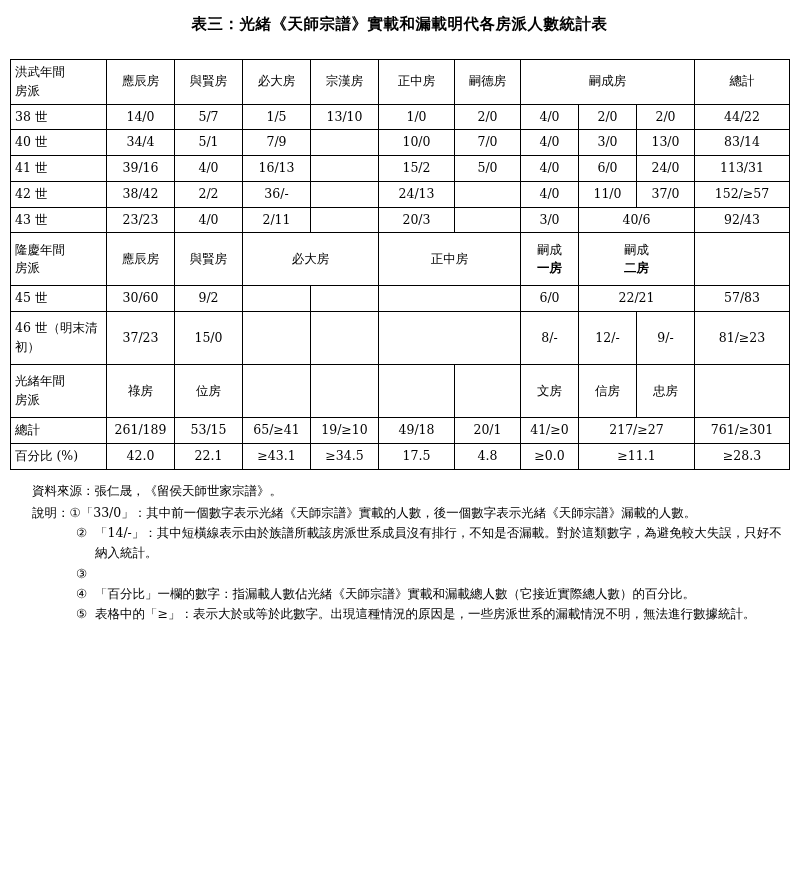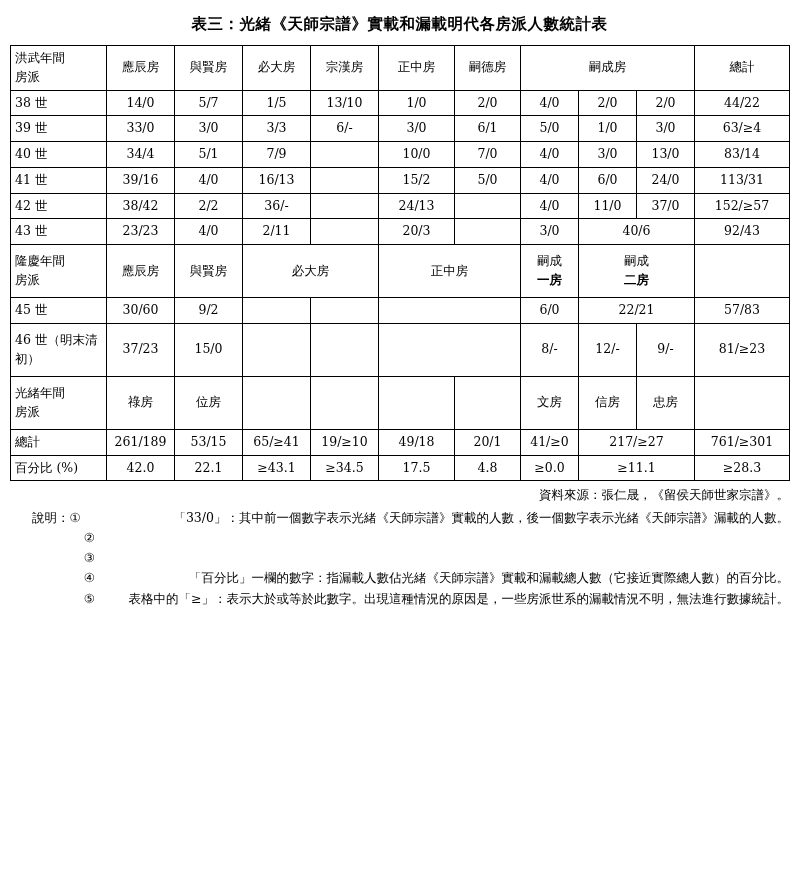--- a/index.html
+++ b/index.html
@@ -17,21 +17,21 @@
   .page {
     width: 799px;
     box-sizing: border-box;
     padding: 8px 10px 12px 10px;
   }
   .doc-title {
     text-align: center;
     font-weight: bold;
     font-size: 15.5px;
     letter-spacing: 0.5px;
-    margin: 6px 0 10px 0;
+    margin: 6px 0 24px 0;
     font-family: "DejaVu Serif", "Liberation Serif", serif;
   }
   table.main {
     border-collapse: collapse;
     width: 779px;
     table-layout: fixed;
   }
   table.main td, table.main th {
     border: 1px solid #000000;
     font-weight: normal;
@@ -58,24 +58,23 @@
   .bold {
     font-weight: bold;
   }
   .tall {
     height: 46px;
   }
   .hdr-block {
     height: 30px;
   }
   .notes {
-    margin-top: 4px;
+    margin-top: 11px;
     font-size: 12.5px;
     line-height: 1.62;
-    text-align: right;
   }
   .notes .src {
     padding-left: 22px;
     margin-bottom: 2px;
   }
   .note-row {
     display: flex;
     align-items: flex-start;
     padding-left: 22px;
   }
@@ -148,33 +147,20 @@
         <td class="num">1/5</td>
         <td class="num">13/10</td>
         <td class="num">1/0</td>
         <td class="num">2/0</td>
         <td class="num">4/0</td>
         <td class="num">2/0</td>
         <td class="num">2/0</td>
         <td class="num">44/22</td>
       </tr>
       <tr>
-        <td class="rowlabel">39 世</td>
-        <td class="num">33/0</td>
-        <td class="num">3/0</td>
-        <td class="num">3/3</td>
-        <td class="num">6/-</td>
-        <td class="num">3/0</td>
-        <td class="num">6/1</td>
-        <td class="num">5/0</td>
-        <td class="num">1/0</td>
-        <td class="num">3/0</td>
-        <td class="num">63/≥4</td>
-      </tr>
-      <tr>
         <td class="rowlabel">40 世</td>
         <td class="num">34/4</td>
         <td class="num">5/1</td>
         <td class="num">7/9</td>
         <td class="num"></td>
         <td class="num">10/0</td>
         <td class="num">7/0</td>
         <td class="num">4/0</td>
         <td class="num">3/0</td>
         <td class="num">13/0</td>
@@ -313,20 +299,21 @@
     </div>
 
     <div class="note-row">
       <span class="lead">說明：</span>
       <span class="lead">①</span>
       <span class="body">「33/0」：其中前一個數字表示光緒《天師宗譜》實載的人數，後一個數字表示光緒《天師宗譜》漏載的人數。</span>
     </div>
 
     <div class="note-sub">
       <span class="marker">②</span>
+      <span class="body">「14/-」：其中短橫線表示由於族譜所載該房派世系成員沒有排行，不知是否漏載。對於這類數字，為避免較大失誤，只好不納入統計。</span>
     </div>
 
     <div class="note-sub">
       <span class="marker">③</span>
     </div>
 
     <div class="note-sub">
       <span class="marker">④</span>
       <span class="body">「百分比」一欄的數字：指漏載人數佔光緒《天師宗譜》實載和漏載總人數（它接近實際總人數）的百分比。</span>
     </div>

